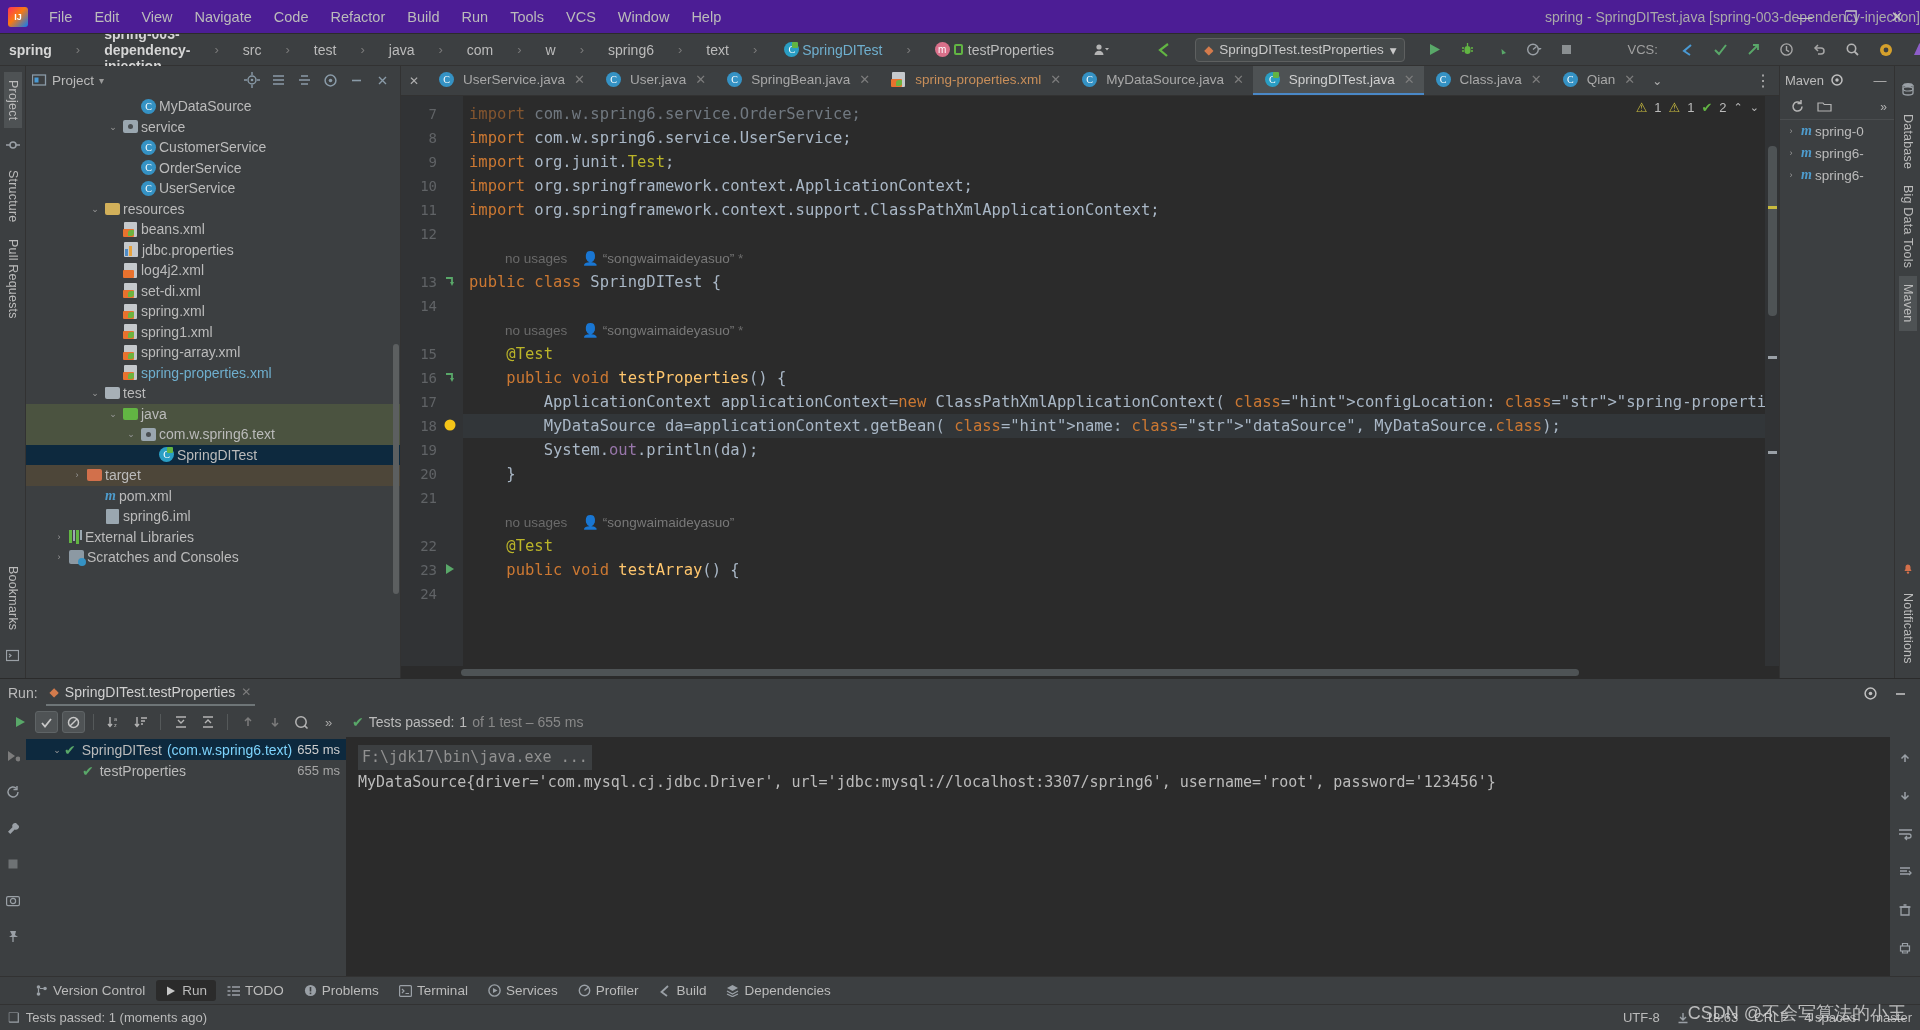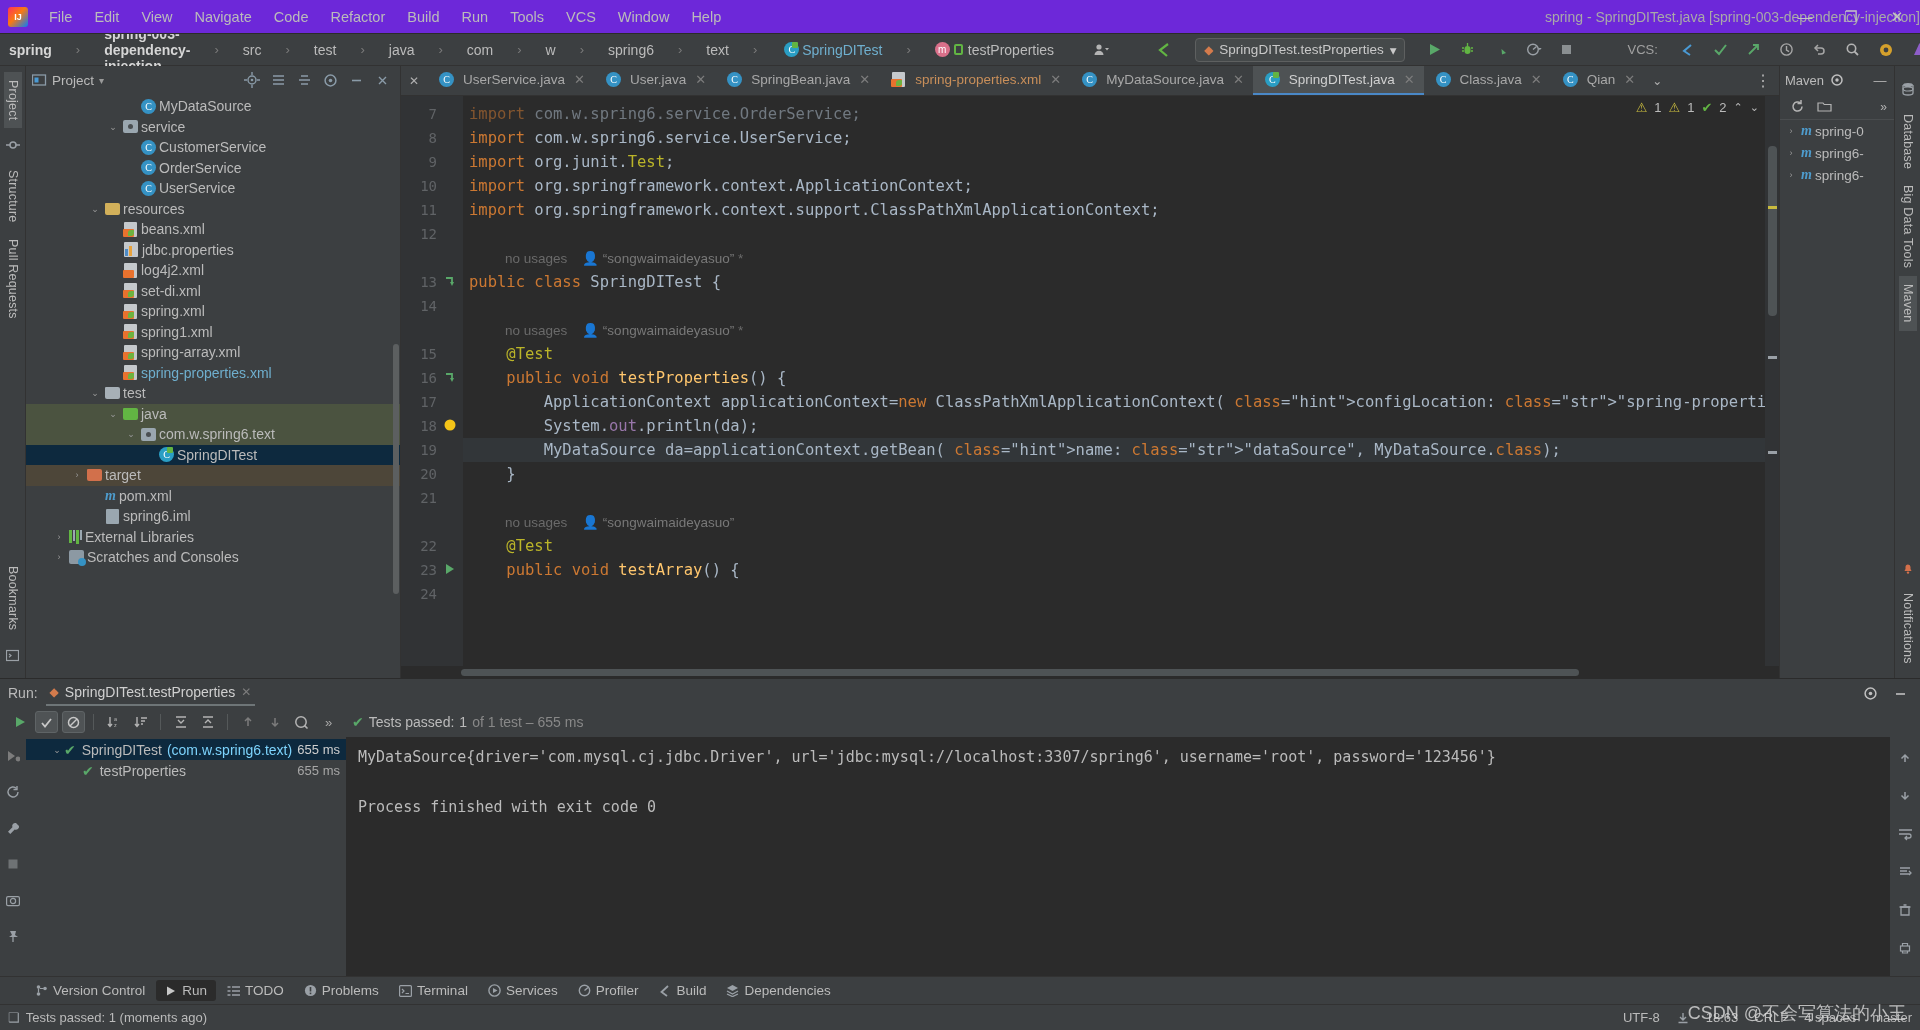--- a/index.html
+++ b/index.html
@@ -7,21 +7,21 @@
     width: 1920px; height: 1030px;
     background: #3c3f41;
     font-family: "Liberation Sans", sans-serif;
     overflow: hidden;
     color: #bbbbbb;
   }
   #app { position: relative; width: 1920px; height: 1030px; display: flex; flex-direction: column; }
 
   
   .titlebar {
-    height: 34px; background: #6d28d9; display: flex; align-items: center;
+    height: 34px; background: #4c1d95; display: flex; align-items: center;
     border-bottom: 1px solid #2b2b2b; flex: none; position: relative;
   }
   .ij-logo {
     width: 20px; height: 20px; margin: 0 10px 0 8px; border-radius: 3px;
     background: linear-gradient(135deg,#fe315d 0%,#f97a12 45%,#087cfa 100%);
     position: relative; flex: none;
   }
   .ij-logo::after {
     content: "IJ"; position: absolute; inset: 0; color: #fff; font-size: 9px;
     font-weight: bold; display: flex; align-items: center; justify-content: center;
@@ -704,22 +704,22 @@
             <div class="cl"><span class="kw">import</span> org.springframework.context.ApplicationContext;</div>
             <div class="cl"><span class="kw">import</span> org.springframework.context.support.ClassPathXmlApplicationContext;</div>
             <div class="cl"></div>
             <div class="cl"><span class="inlay" style="padding-left:36px">no usages    <span class="uname">👤 “songwaimaideyasuo”</span> *</span></div>
             <div class="cl"><span class="kw">public</span> <span class="kw">class</span> SpringDITest {</div>
             <div class="cl"></div>
             <div class="cl"><span class="inlay" style="padding-left:36px">no usages    <span class="uname">👤 “songwaimaideyasuo”</span> *</span></div>
             <div class="cl">    <span class="ann">@Test</span></div>
             <div class="cl">    <span class="kw">public</span> <span class="kw">void</span> <span class="fn">testProperties</span>() {</div>
             <div class="cl">        ApplicationContext applicationContext=<span class="kw">new</span> ClassPathXmlApplicationContext( <span <span="" class="kw">class</span>="hint"&gt;configLocation: <span <span="" class="kw">class</span>="str"&gt;"spring-properties.xml");</div>
+            <div class="cl hl">        MyDataSource da=applicationContext.getBean( <span <span="" class="kw">class</span>="hint"&gt;name: <span <span="" class="kw">class</span>="str"&gt;"dataSource", MyDataSource.<span class="kw">class</span>);</div>
             <div class="cl">        System.<span class="fld">out</span>.println(da);</div>
-            <div class="cl hl">        MyDataSource da=applicationContext.getBean( <span <span="" class="kw">class</span>="hint"&gt;name: <span <span="" class="kw">class</span>="str"&gt;"dataSource", MyDataSource.<span class="kw">class</span>);</div>
             <div class="cl">    }</div>
             <div class="cl"></div>
             <div class="cl"><span class="inlay" style="padding-left:36px">no usages    <span class="uname">👤 “songwaimaideyasuo”</span></span></div>
             <div class="cl">    <span class="ann">@Test</span></div>
             <div class="cl">    <span class="kw">public</span> <span class="kw">void</span> <span class="fn">testArray</span>() {</div>
             <div class="cl"></div>
           </div>
         <div class="insp-widget">
           <span class="warn-tri">⚠</span>
           <span>1</span>
@@ -948,23 +948,23 @@
           </div>
           <div class="tnode" style="padding-left: 42px;">
             <span class="arr"></span>
             <span style="color:#59a869;margin-right:6px">✔</span>
             <span>testProperties</span>
             <span class="dur">655 ms</span>
           </div>
         </div>
 
       <div class="console" id="console">
+          <div style="height: 25px;"><span class="cline cmd">F:\jdk17\bin\java.exe ...</span></div>
           <div style="height: 25px;"><span class="cline">MyDataSource{driver='com.mysql.cj.jdbc.Driver', url='jdbc:mysql://localhost:3307/spring6', username='root', password='123456'}</span></div>
           <div style="height: 25px;"><span class="cline"></span></div>
-          <div style="height: 25px;"><span class="cline">Process finished with exit code 0</span></div>
         </div>
 
       <div class="console-rail">
         <span class="tb-btn">
           <svg width="14" height="14" viewBox="0 0 14 14">
               <path d="M7 11V4M3.5 7.5L7 4l3.5 3.5" stroke="#9aa0a6" stroke-width="1.5" fill="none"></path>
             </svg>
         </span>
         <span class="tb-btn">
           <svg width="14" height="14" viewBox="0 0 14 14">

